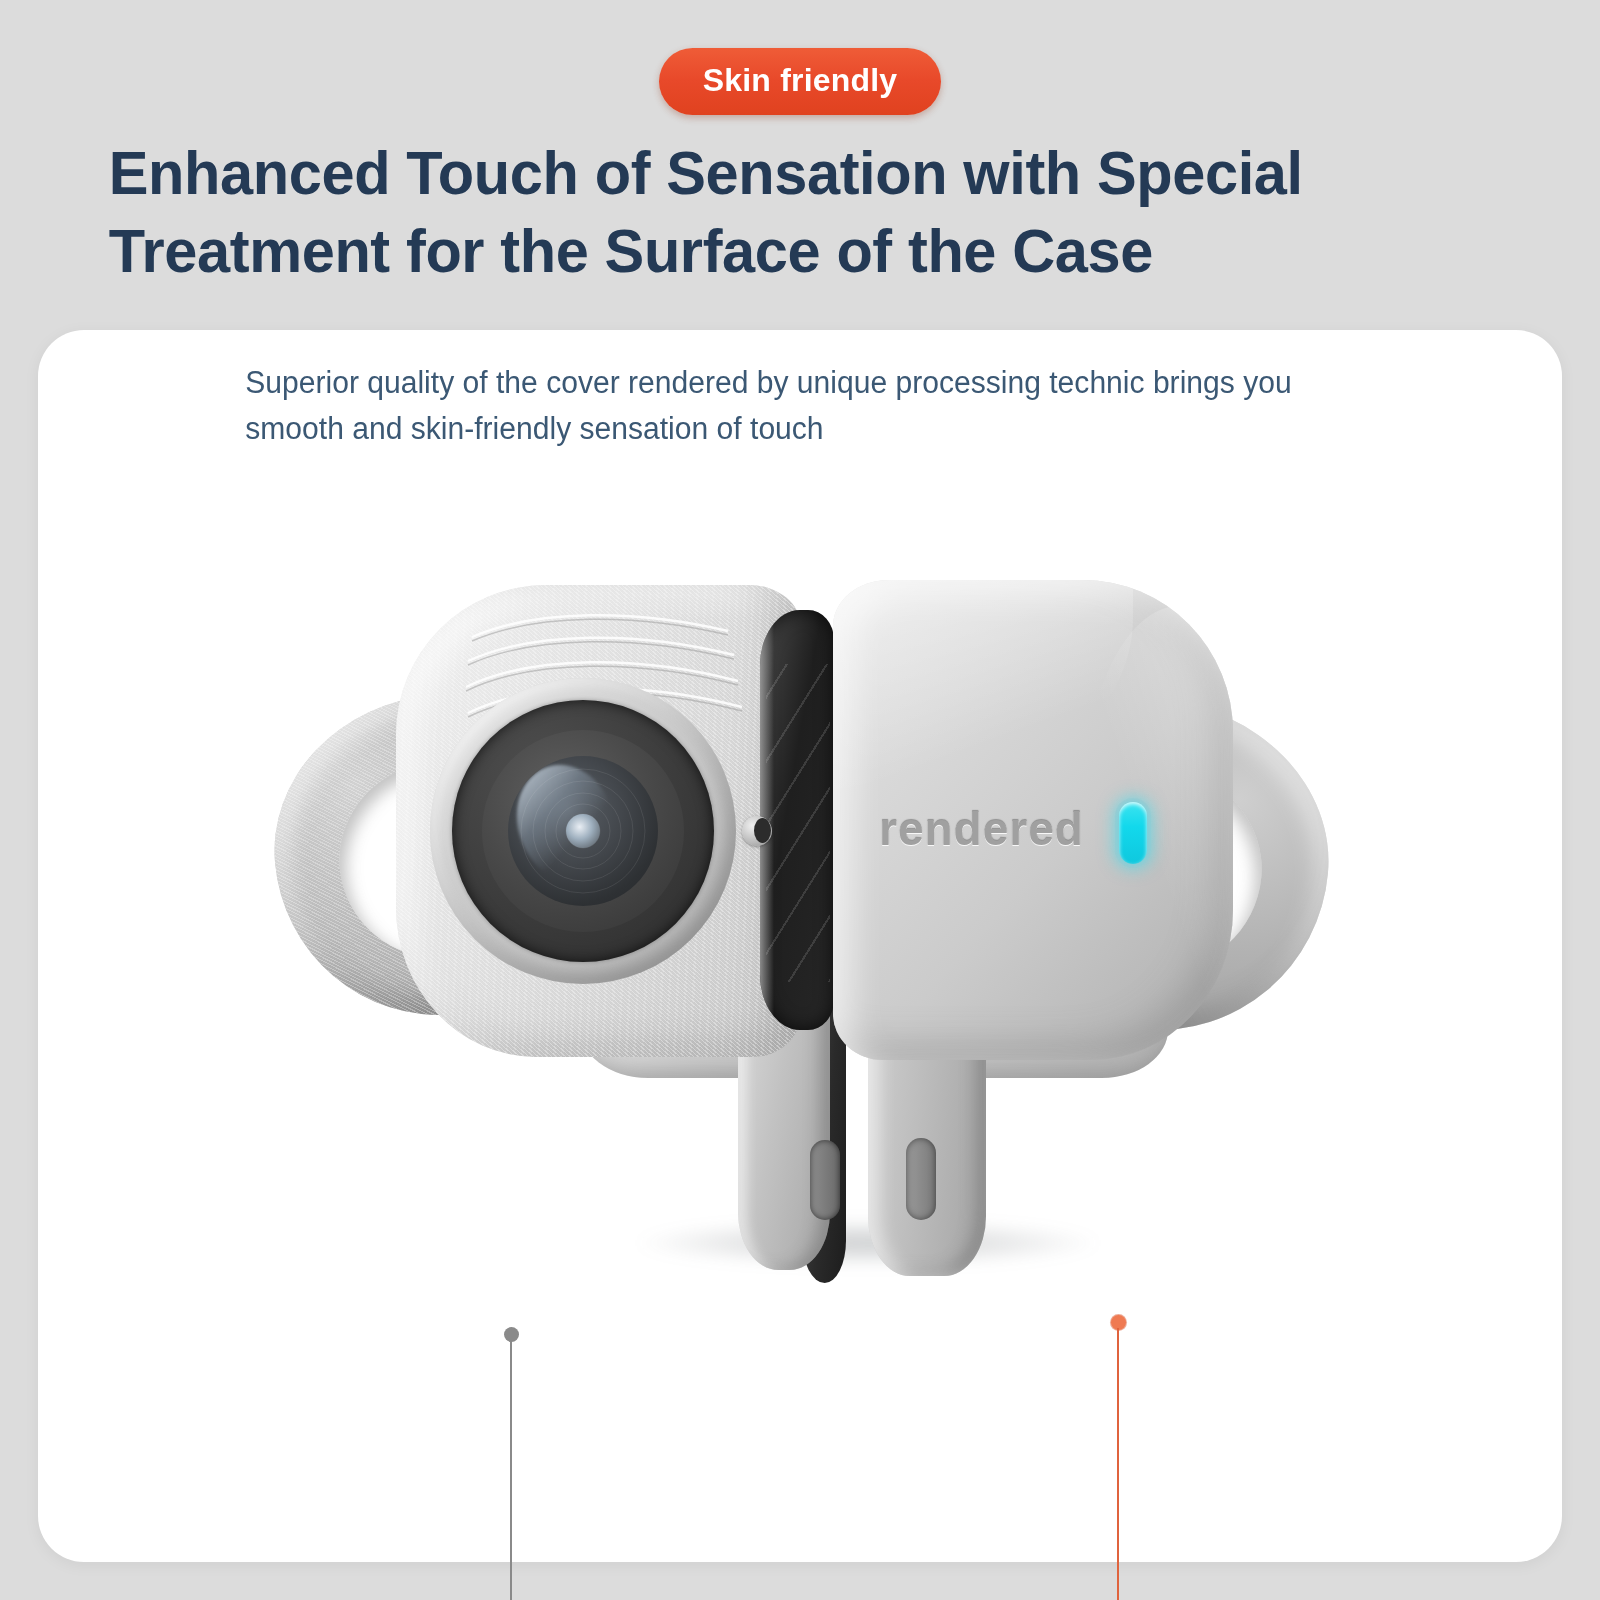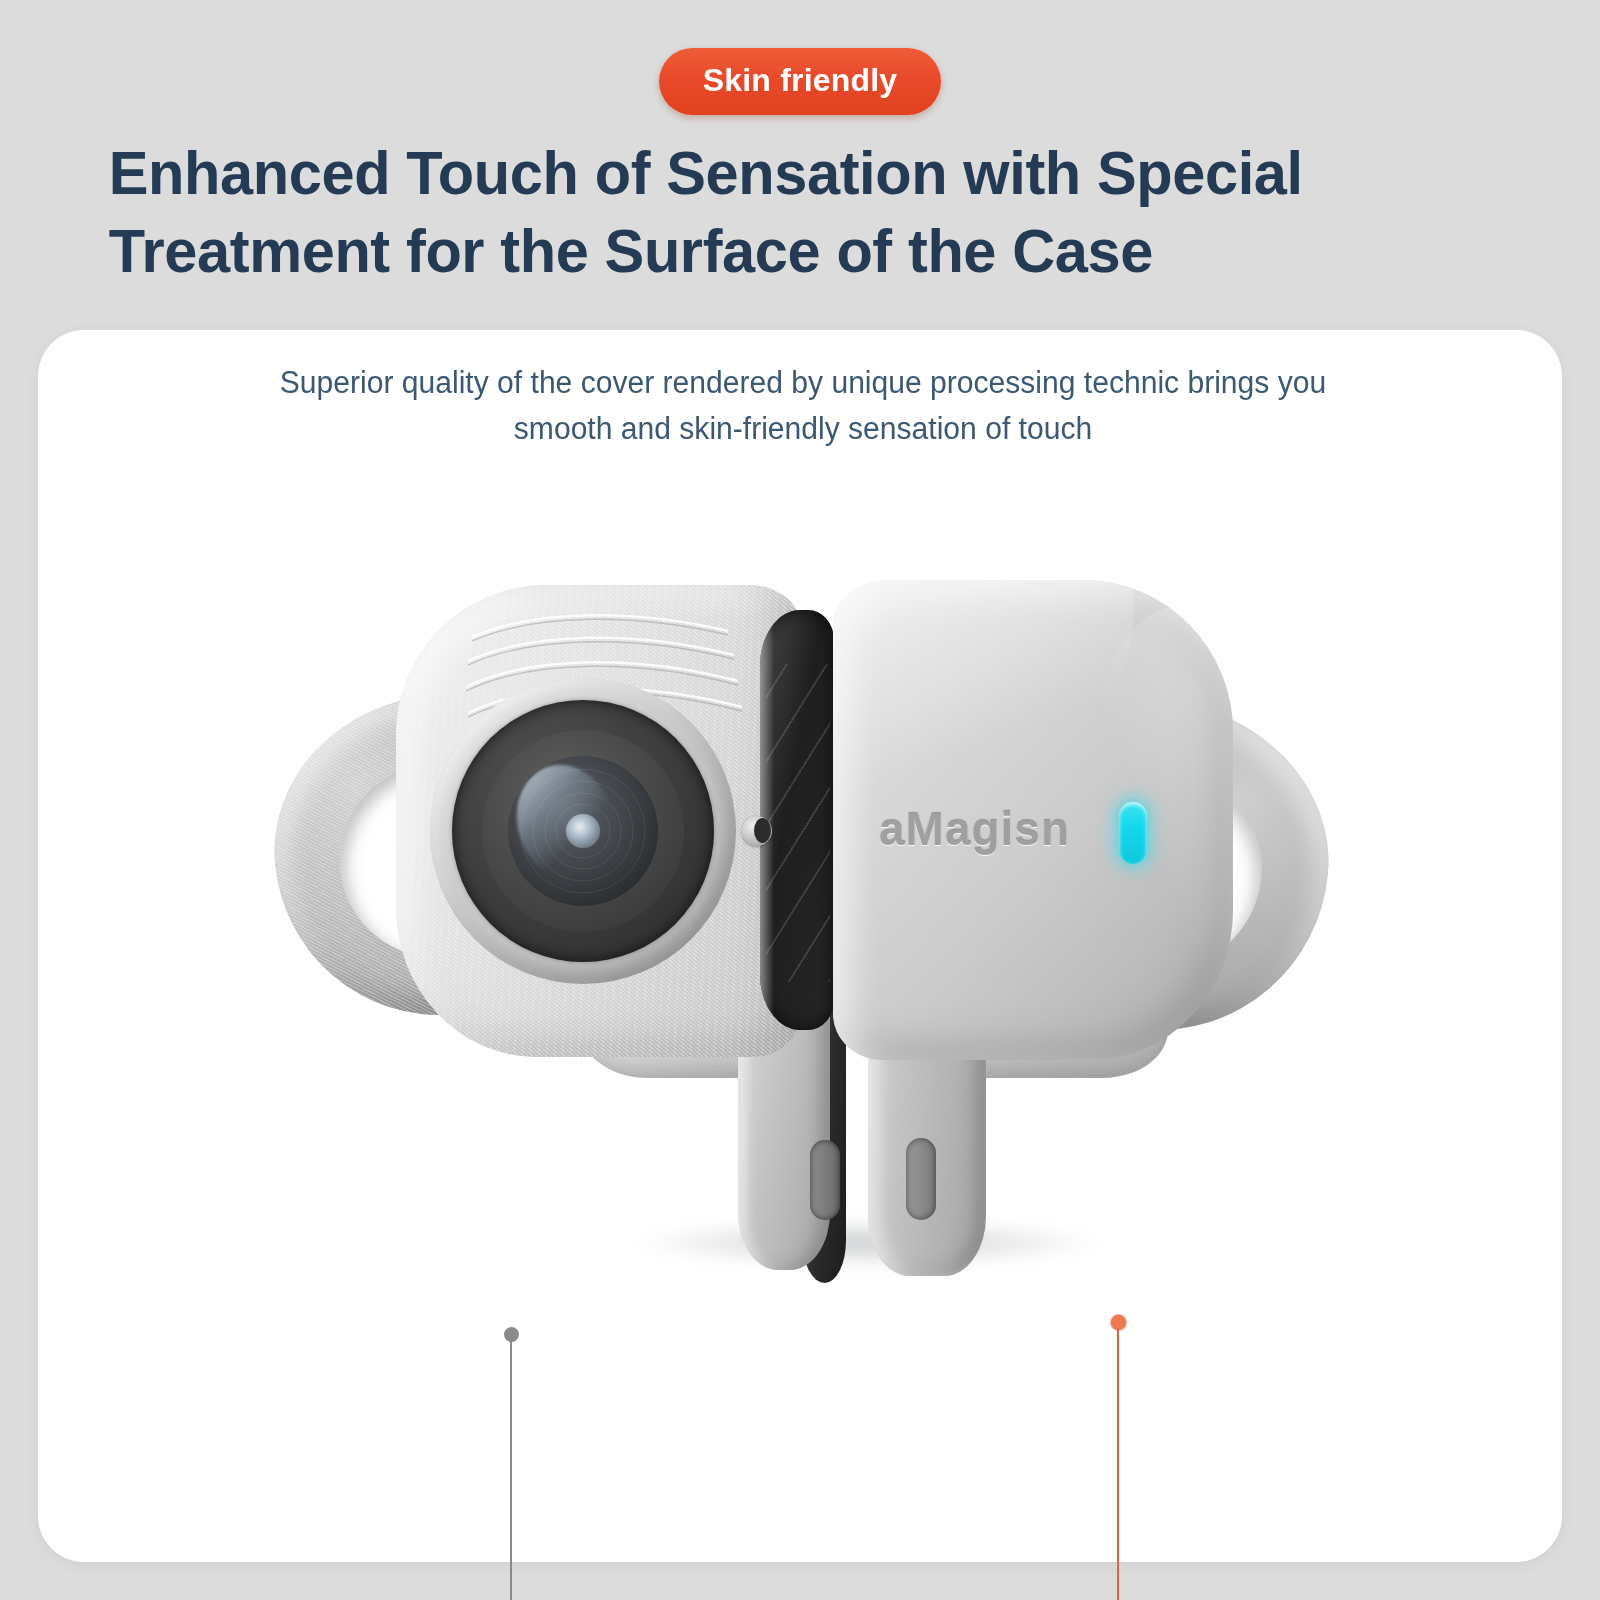--- a/index.html
+++ b/index.html
@@ -39,21 +39,21 @@
 
   
   .card{
     position:absolute;left:38px;top:330px;width:1524px;height:1232px;
     background:#fff;border-radius:46px;
     box-shadow:0 3px 16px rgba(0,0,0,.055);
   }
 
   .subtitle{
     position:absolute;left:190px;top:30px;width:1150px;
-    text-align:center;color:#3b5874;
+    text-align:left;color:#3b5874;
     font-size:31px;line-height:46px;font-weight:500;
   }
   .subtitle .ln{display:block;transform:scaleX(.97);}
 
   
   .product{position:absolute;left:0;top:120px;width:1524px;height:830px;}
 
   
   .floor-shadow{
     position:absolute;left:600px;top:770px;width:460px;height:46px;
@@ -345,21 +345,21 @@
 
       <div class="seam">
         <div class="seam-lip"></div>
         <div class="seam-ribs"></div>
       </div>
       <div class="side-knob"></div>
 
       <div class="case-r">
         <div class="case-r-sheen"></div>
         <div class="case-r-edge"></div>
-        <div class="brand">aMagisn</div>
+        <div class="brand">rendered</div>
         <div class="led"></div>
       </div>
 
     </div>
 
     <div class="dot dot-gray" style="left:466px;top:997px;"></div>
     <div class="leader leader-gray" style="left:472px;top:1010px;height:288px;"></div>
 
     <div class="dot dot-orange" style="left:1073px;top:985px;"></div>
     <div class="leader leader-orange" style="left:1079px;top:998px;height:298px;"></div>

